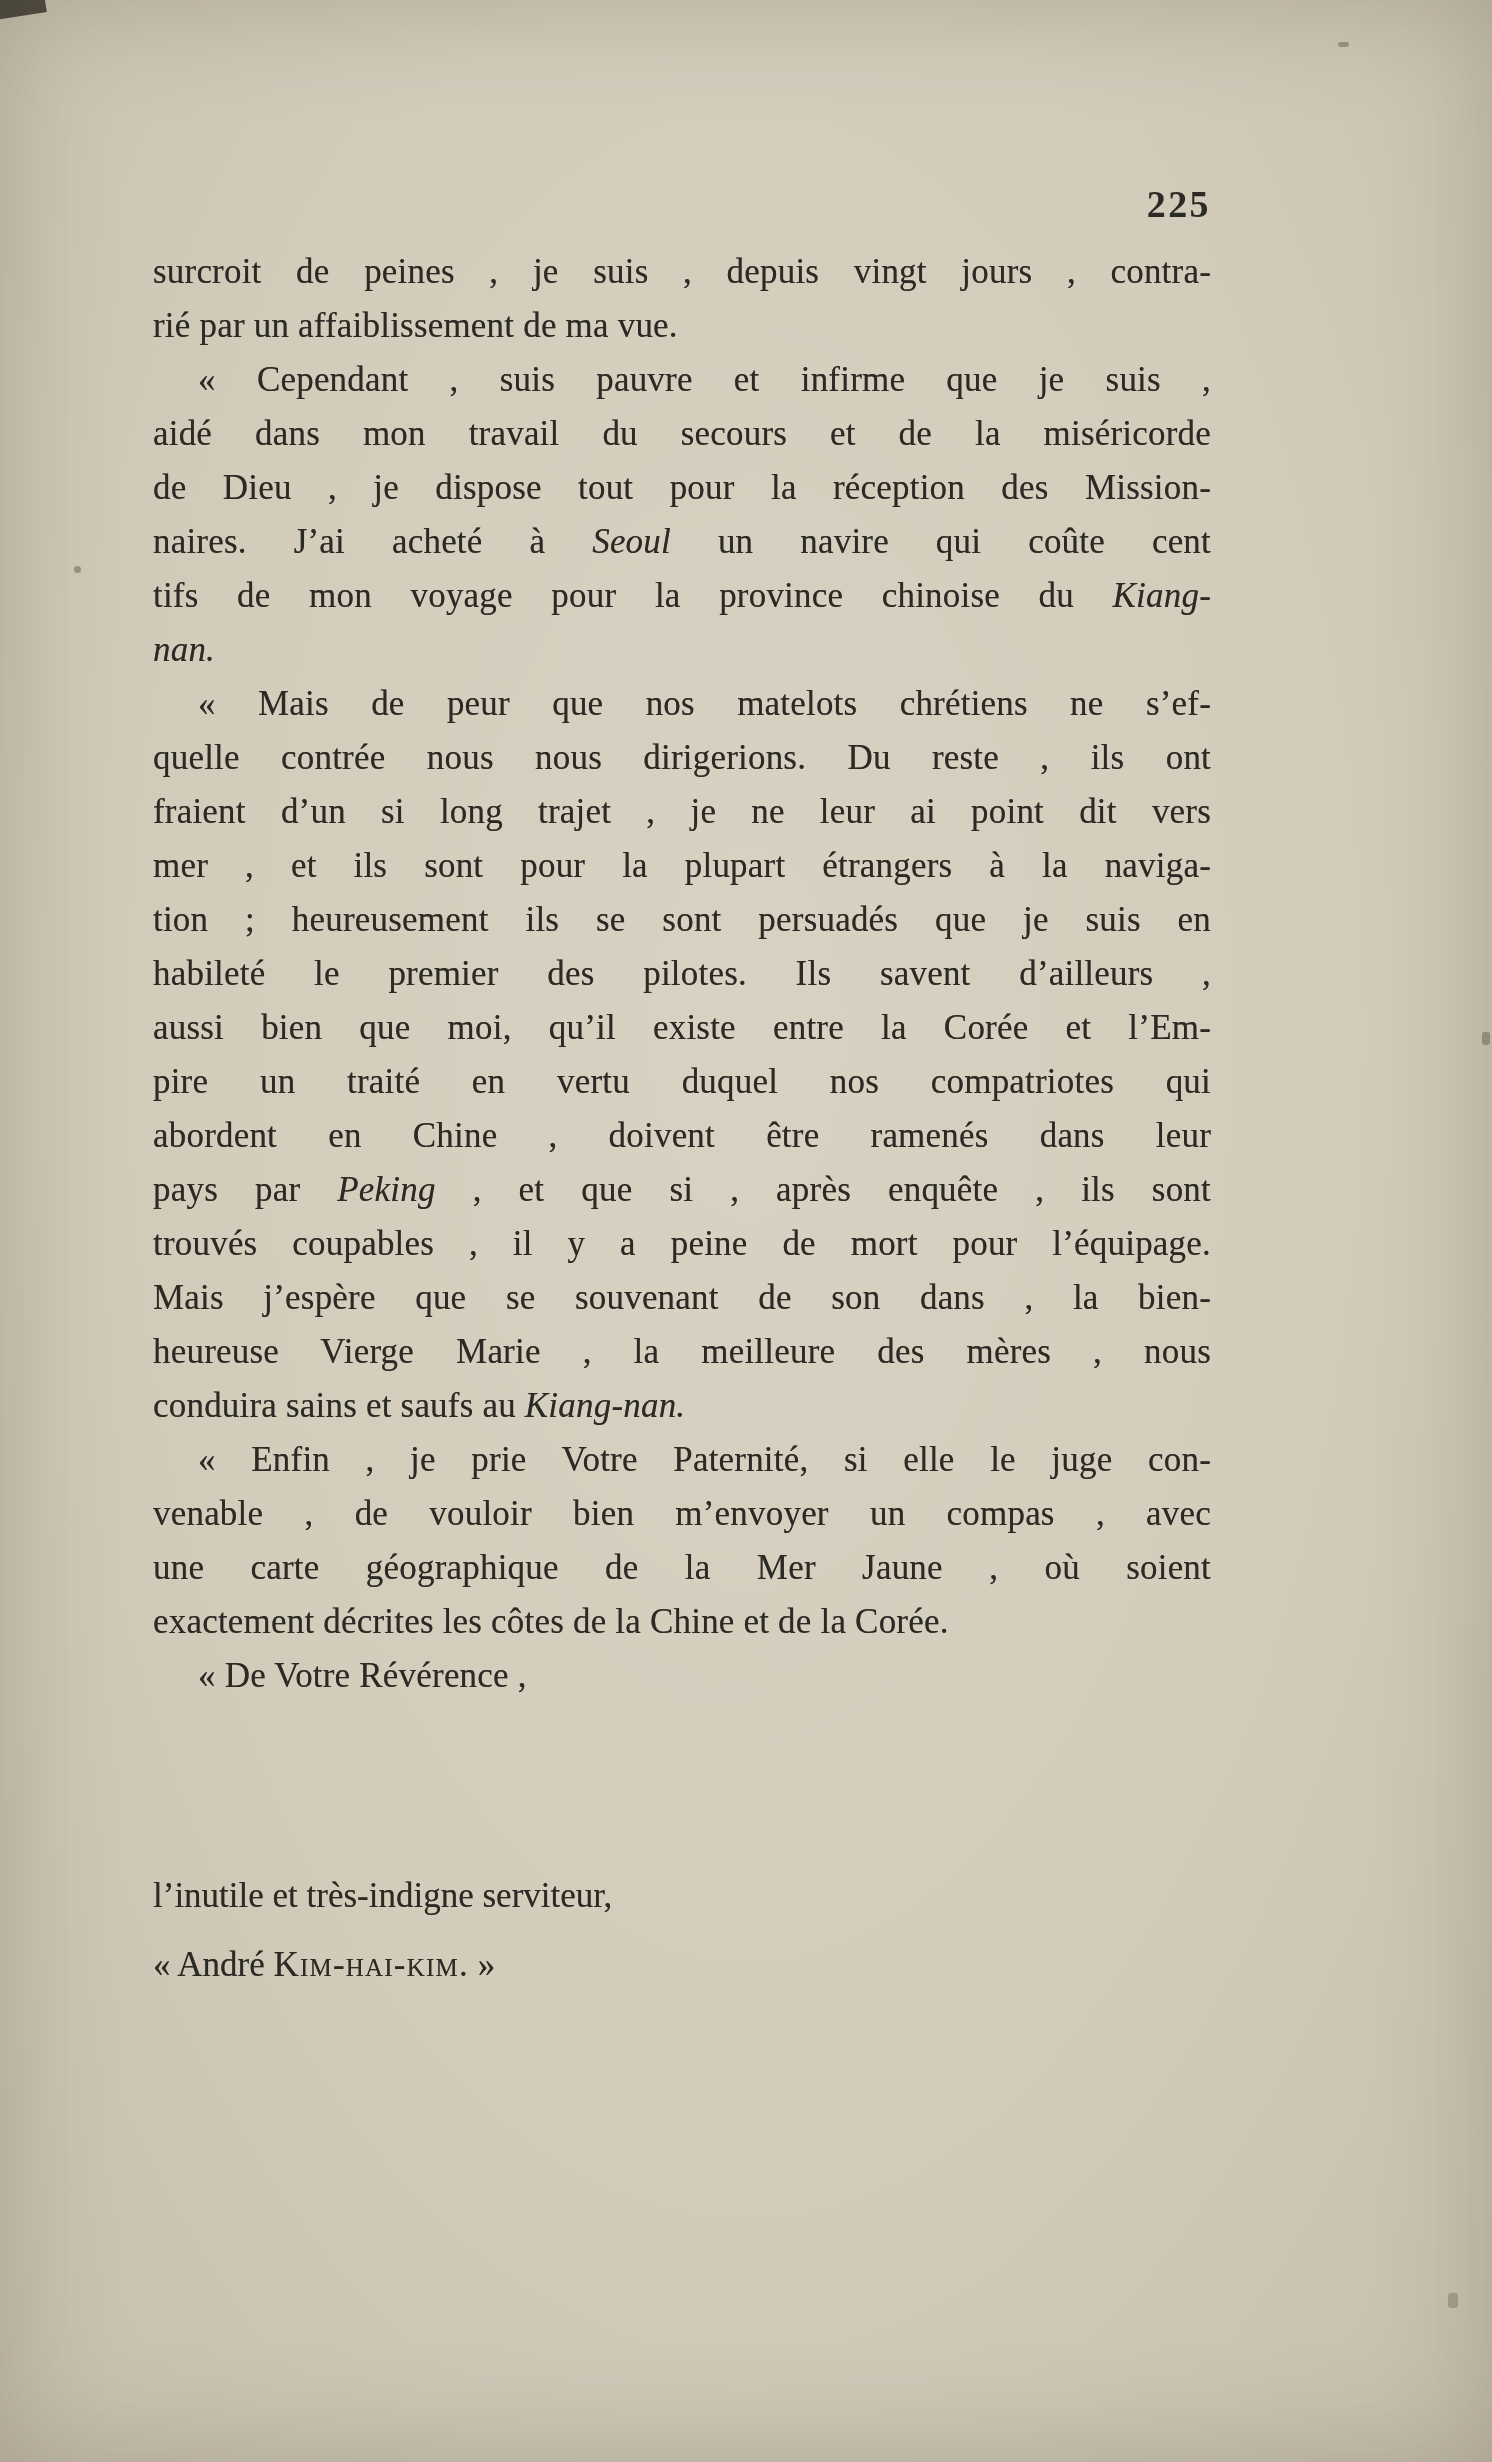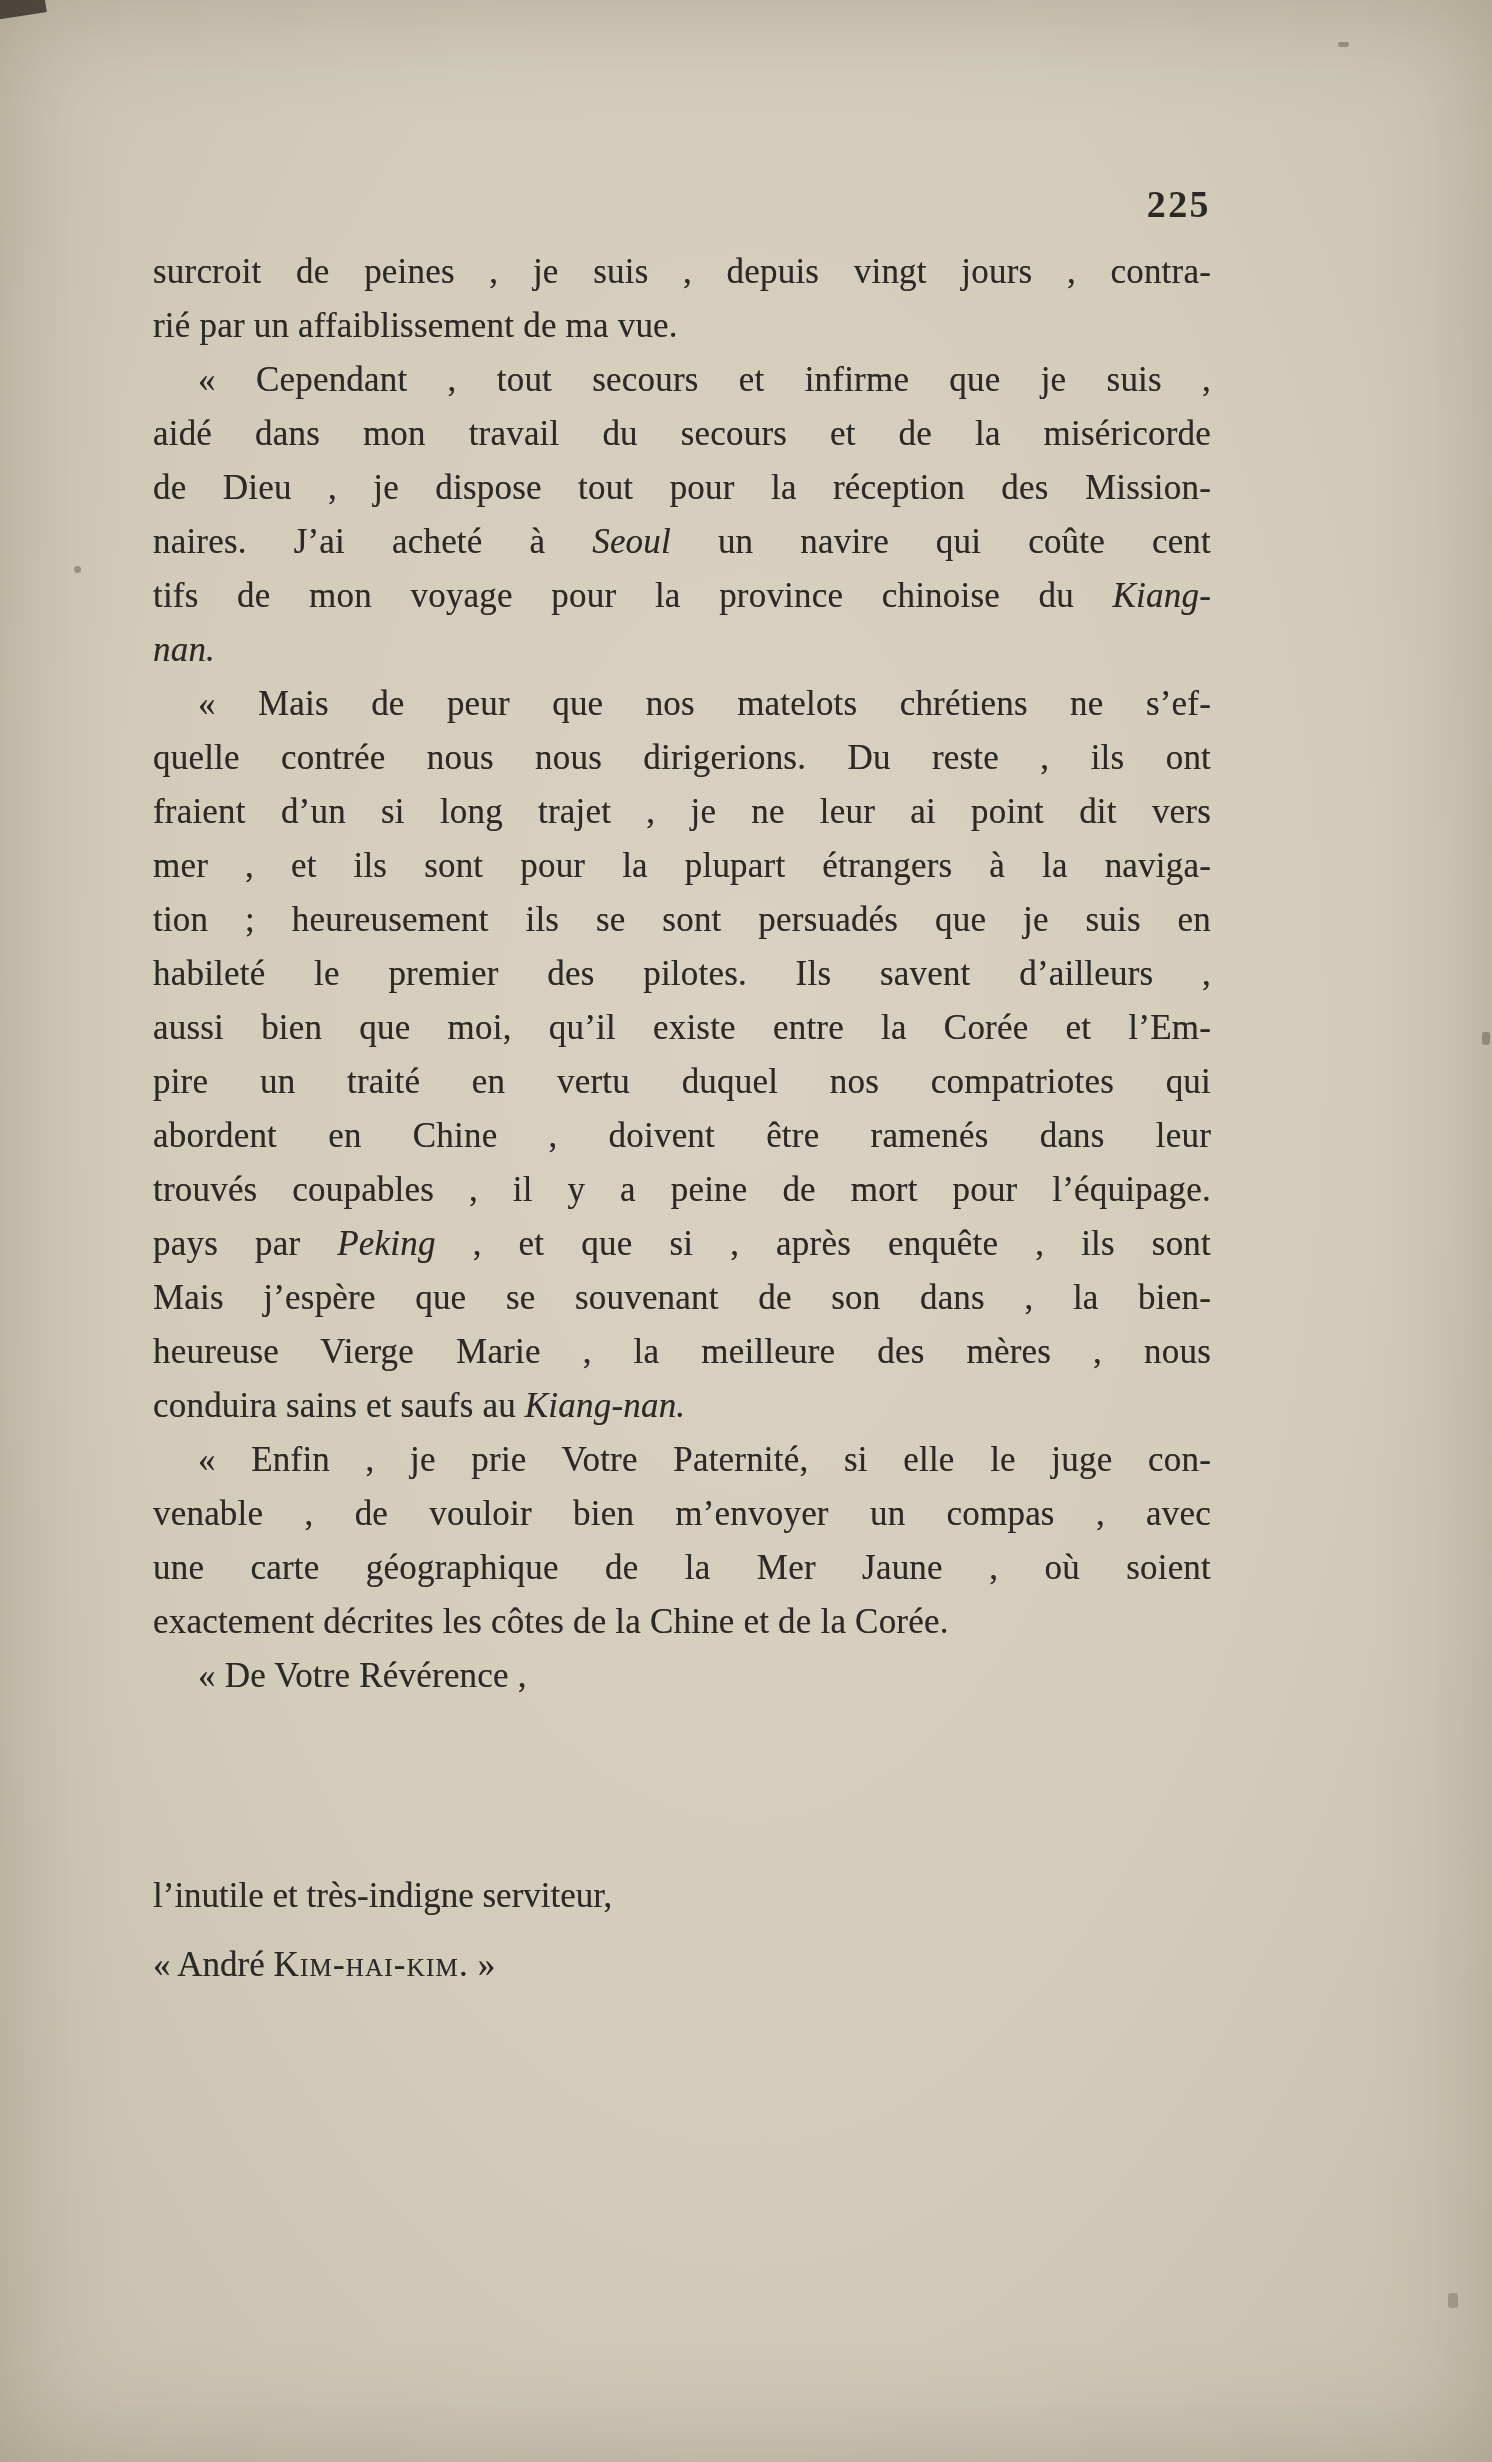--- a/index.html
+++ b/index.html
@@ -92,37 +92,37 @@
   <div class="speck s1"></div>
   <div class="speck s2"></div>
   <div class="speck s3"></div>
   <div class="speck s4"></div>
 
   <div class="page-number">225</div>
 
   <div class="body-text" id="body-text">
       <div class="line"><span>surcroit de peines , je suis , depuis vingt jours , contra-</span></div>
       <div class="line end"><span>rié par un affaiblissement de ma vue.</span></div>
-      <div class="line indent"><span>« Cependant , tout secours et infirme que je suis ,</span></div>
+      <div class="line indent"><span>« Cependant , suis pauvre et infirme que je suis ,</span></div>
       <div class="line"><span>aidé dans mon travail du secours et de la miséricorde</span></div>
       <div class="line"><span>de Dieu , je dispose tout pour la réception des Mission-</span></div>
       <div class="line"><span>naires. J’ai acheté à </span><span class="italic">Seoul</span><span> un navire qui coûte cent</span></div>
       <div class="line"><span>tifs de mon voyage pour la province chinoise du </span><span class="italic">Kiang-</span></div>
       <div class="line end"><span class="italic">nan.</span></div>
       <div class="line indent"><span>« Mais de peur que nos matelots chrétiens ne s’ef-</span></div>
       <div class="line"><span>quelle contrée nous nous dirigerions. Du reste , ils ont</span></div>
       <div class="line"><span>fraient d’un si long trajet , je ne leur ai point dit vers</span></div>
       <div class="line"><span>mer , et ils sont pour la plupart étrangers à la naviga-</span></div>
       <div class="line"><span>tion ; heureusement ils se sont persuadés que je suis en</span></div>
       <div class="line"><span>habileté le premier des pilotes. Ils savent d’ailleurs ,</span></div>
       <div class="line"><span>aussi bien que moi, qu’il existe entre la Corée et l’Em-</span></div>
       <div class="line"><span>pire un traité en vertu duquel nos compatriotes qui</span></div>
       <div class="line"><span>abordent en Chine , doivent être ramenés dans leur</span></div>
+      <div class="line"><span>pays par </span><span class="italic">Peking</span><span> , et que si , après enquête , ils sont</span></div>
       <div class="line"><span>trouvés coupables , il y a peine de mort pour l’équipage.</span></div>
-      <div class="line"><span>pays par </span><span class="italic">Peking</span><span> , et que si , après enquête , ils sont</span></div>
       <div class="line"><span>Mais j’espère que se souvenant de son dans , la bien-</span></div>
       <div class="line"><span>heureuse Vierge Marie , la meilleure des mères , nous</span></div>
       <div class="line end"><span>conduira sains et saufs au </span><span class="italic">Kiang-nan.</span></div>
       <div class="line indent"><span>« Enfin , je prie Votre Paternité, si elle le juge con-</span></div>
       <div class="line"><span>venable , de vouloir bien m’envoyer un compas , avec</span></div>
       <div class="line"><span>une carte géographique de la Mer Jaune , où soient</span></div>
       <div class="line end"><span>exactement décrites les côtes de la Chine et de la Corée.</span></div>
       <div class="line indent end"><span>« De Votre Révérence ,</span></div>
     </div>
 

